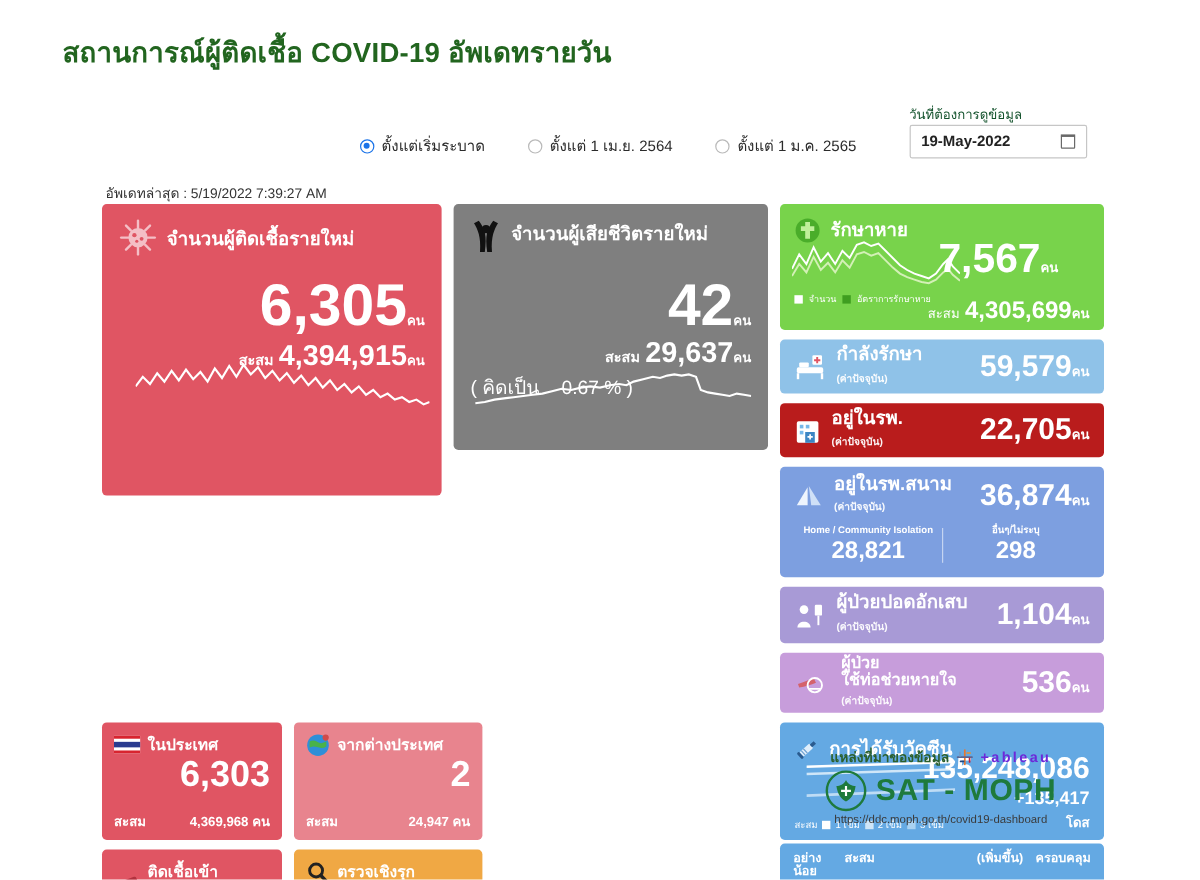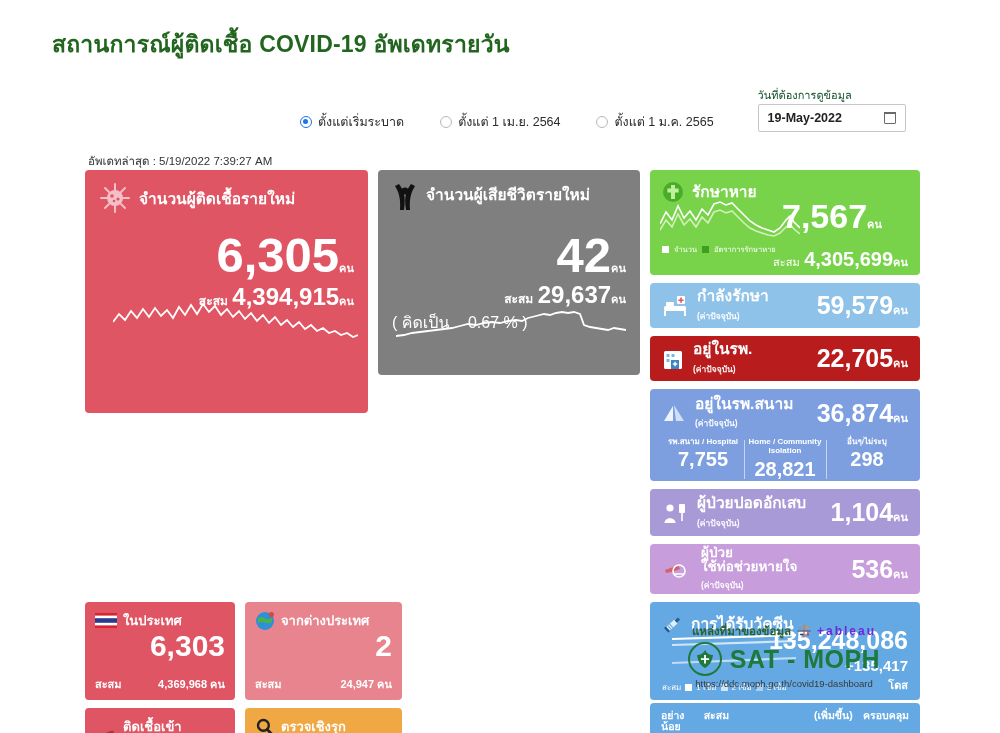--- a/index.html
+++ b/index.html
@@ -333,24 +333,20 @@
           <span class="rowcard-title">
             <span class="ttl" style="display:block;line-height:1.05">อยู่ในรพ.สนาม</span>
             <span class="sub-paren">(ค่าปัจจุบัน)</span>
           </span>
           <span class="rowcard-val">
             <span>36,874</span><span class="unit">คน</span>
           </span>
         </div>
         <div class="field-cols">
           <div class="field-col">
-            <div class="lbl">รพ.สนาม / Hospital</div>
-            <div class="v">7,755</div>
-          </div>
-          <div class="field-col">
             <div class="lbl">Home / Community Isolation</div>
             <div class="v">28,821</div>
           </div>
           <div class="field-col">
             <div class="lbl">อื่นๆ/ไม่ระบุ</div>
             <div class="v">298</div>
           </div>
         </div>
       </div>
 

